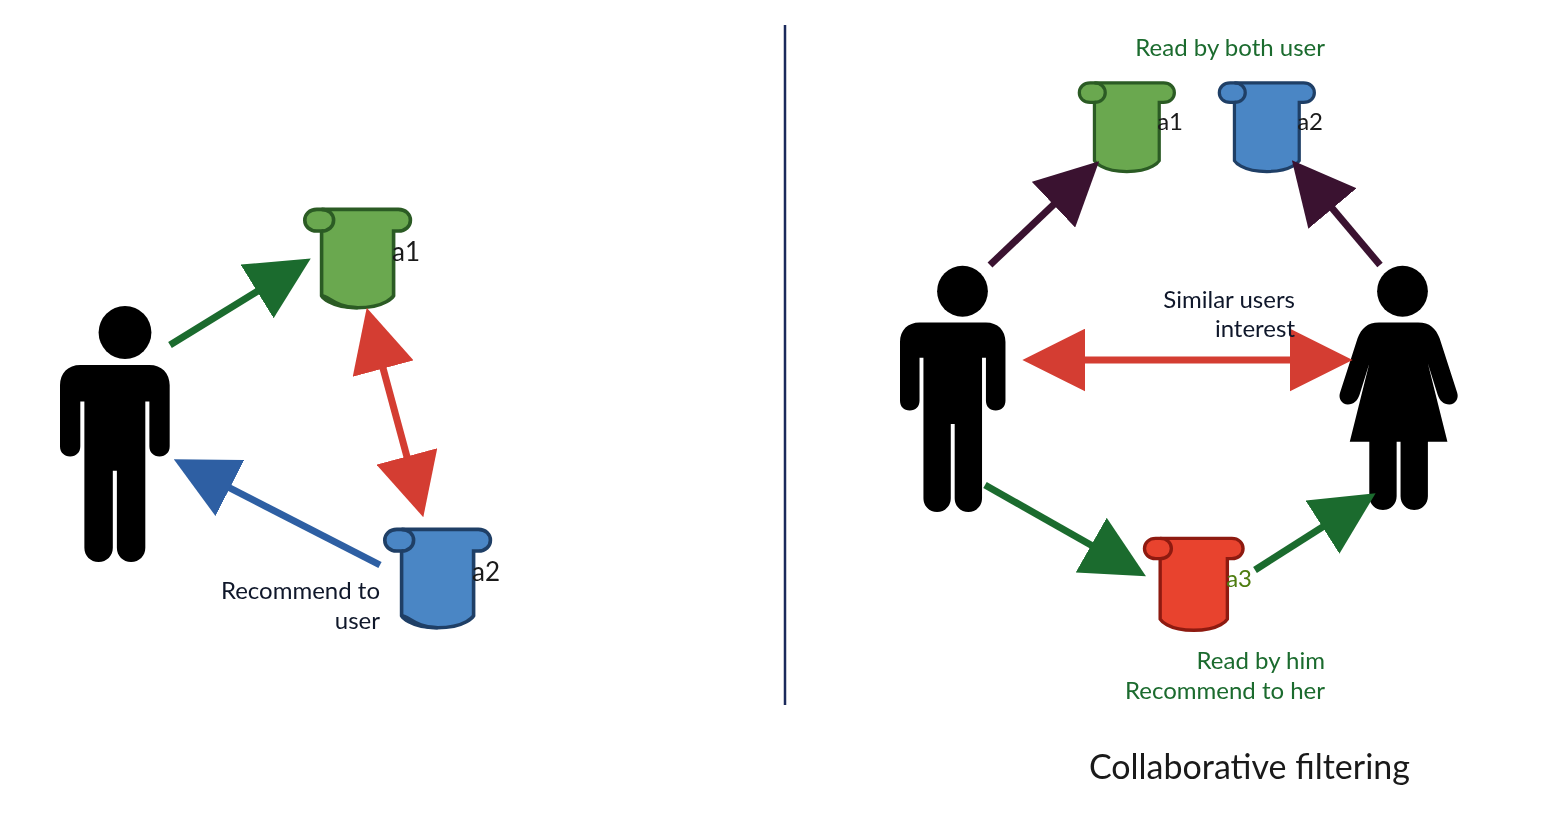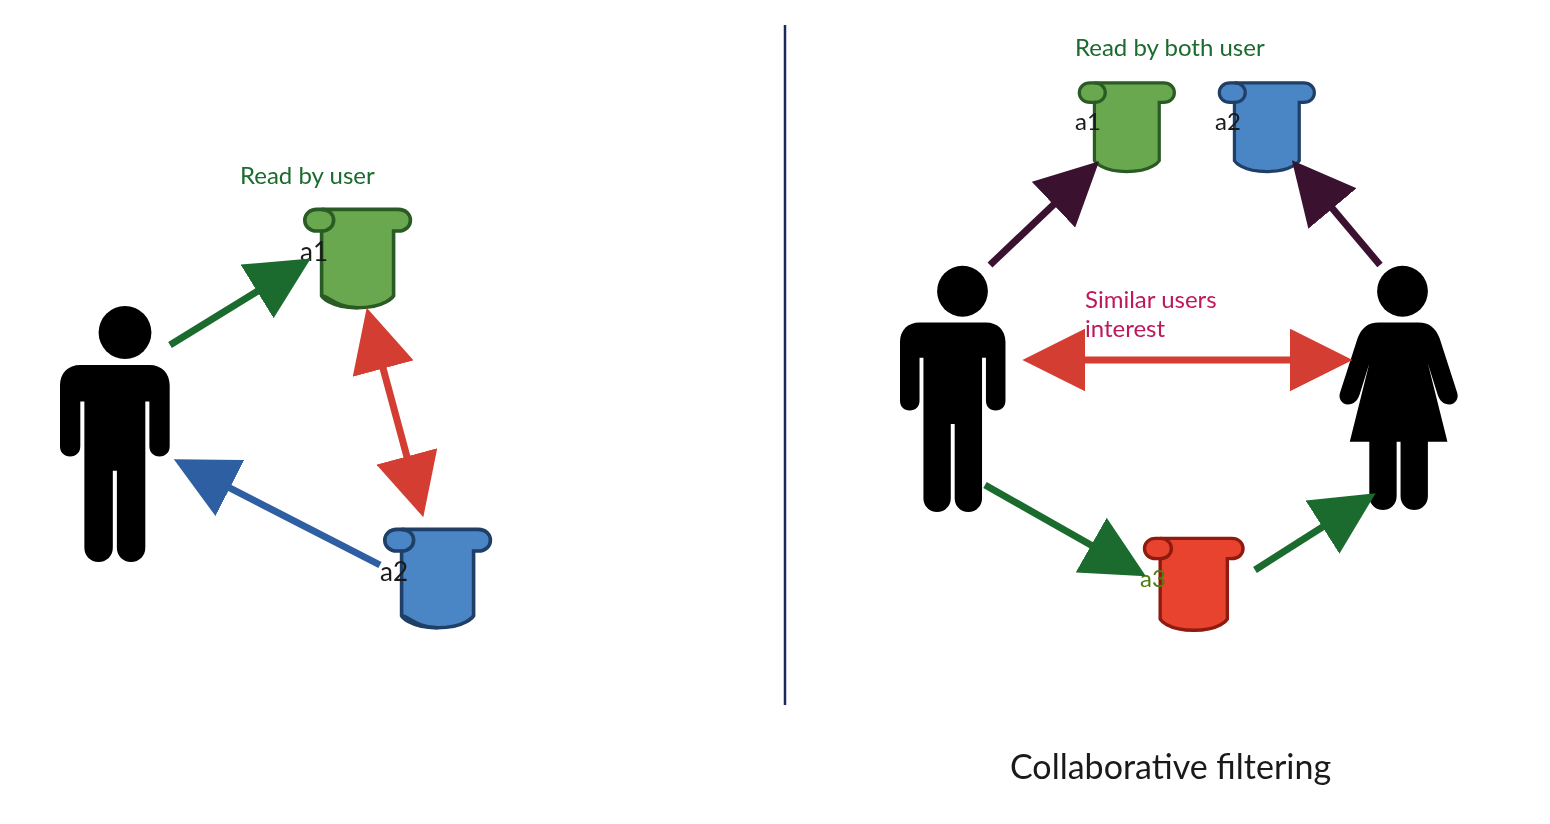--- a/index.html
+++ b/index.html
@@ -1,19 +1,19 @@
 <!DOCTYPE html>
 <html><head>
 <meta charset="utf-8">
 <style>
   html,body{margin:0;padding:0;background:#fff;font-family:"Lato","Segoe UI",Arial,sans-serif}
   #stage{position:relative;width:1550px;height:824px}
-  .label{position:absolute;text-align:left;white-space:pre-line}
+  .label{position:absolute;text-align:right;white-space:pre-line}
   .green{color:#1b6b2e}
-  .maroon{color:#be185d}
+  .maroon{color:#0f172a}
   .title{color:#1a1a1a;font-size:34px}
   svg{position:absolute;overflow:visible}
 </style>
 </head>
 <body>
 
 <div id="stage">
 
   <svg style="left:783px;top:25px" width="4" height="680">
     <line x1="2" y1="0" x2="2" y2="680" stroke="#1b2a5b" stroke-width="2.5"></line>
@@ -54,21 +54,22 @@
         </marker>
     </defs>
 
     <line x1="170" y1="345" x2="300" y2="265" stroke="#1b6b2e" stroke-width="7" marker-end="url(#ahGreen)"></line>
 
     <line x1="370" y1="320" x2="420" y2="505" stroke="#d43d32" stroke-width="7" marker-start="url(#ahRedS)" marker-end="url(#ahRed)"></line>
 
     <line x1="380" y1="565" x2="185" y2="465" stroke="#2e5fa3" stroke-width="7" marker-end="url(#ahBlue)"></line>
   </svg>
 
-  <div class="label green" style="left:240px;top:160px;width:250px;font-size:24px">Read by user</div>
+  <div class="label maroon" style="left:130px;top:575px;width:250px;font-size:24px;line-height:1.25">Recommend to
+user</div>
 
   <svg style="left:900px;top:255px" width="125" height="260" viewBox="0 0 64 128">
     <circle cx="32" cy="16" r="13" fill="#000"></circle>
     <path fill="#000" d="M20 32 h24 c6 0 10 4 10 10 v30 c0 3-2 5-5 5 s-5-2-5-5 v-22 h-2 v72 c0 4-3 7-7 7 s-7-3-7-7 v-38 h-2 v38 c0 4-3 7-7 7 s-7-3-7-7 v-72 h-2 v22 c0 3-2 5-5 5 s-5-2-5-5 v-30 c0-6 4-10 10-10 z"></path>
   </svg>
 
   <svg style="left:1340px;top:255px" width="125" height="260" viewBox="0 0 64 128">
     <circle cx="32" cy="16" r="13" fill="#000"></circle>
     <path fill="#000" d="M24 32 h16 c6 0 9 3 11 8 l9 28 c1 3-1 6-4 6 s-5-2-6-5 l-5-16 l10 40 h-10 v28 c0 4-3 7-7 7 s-7-3-7-7 v-28 h-2 v28 c0 4-3 7-7 7 s-7-3-7-7 v-28 h-10 l10-40 l-5 16 c-1 3-3 5-6 5 s-5-3-4-6 l9-28 c2-5 5-8 11-8 z"></path>
   </svg>
@@ -114,15 +115,17 @@
     <line x1="1035" y1="360" x2="1340" y2="360" stroke="#d43d32" stroke-width="7" marker-start="url(#ahRedRS)" marker-end="url(#ahRedR)"></line>
 
     <line x1="985" y1="485" x2="1135" y2="570" stroke="#1b6b2e" stroke-width="7" marker-end="url(#ahGreenR)"></line>
 
     <line x1="1255" y1="570" x2="1365" y2="500" stroke="#1b6b2e" stroke-width="7" marker-end="url(#ahGreenR)"></line>
   </svg>
 
   <div class="label green" style="left:1075px;top:32px;width:250px;font-size:24px">Read by both user</div>
   <div class="label maroon" style="left:1085px;top:285px;width:210px;font-size:24px;line-height:1.2">Similar users
 interest</div>
+  <div class="label green" style="left:1075px;top:645px;width:250px;font-size:24px;line-height:1.25">Read by him
+Recommend to her</div>
   <div class="label title" style="left:1010px;top:745px;width:400px">Collaborative filtering</div>
 
 </div>
 
 </body></html>

